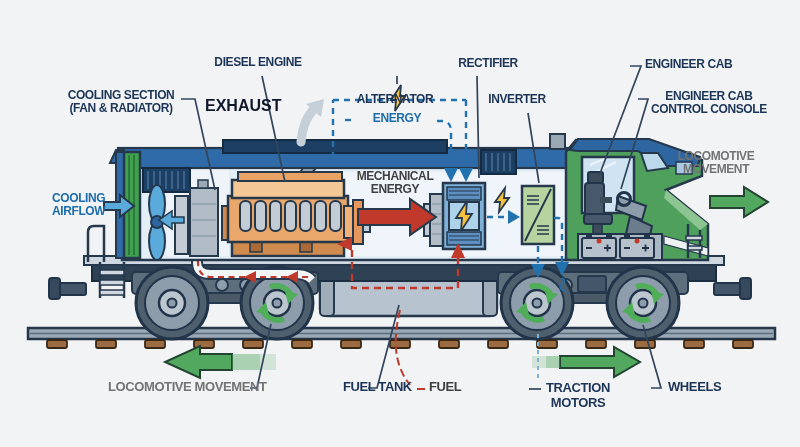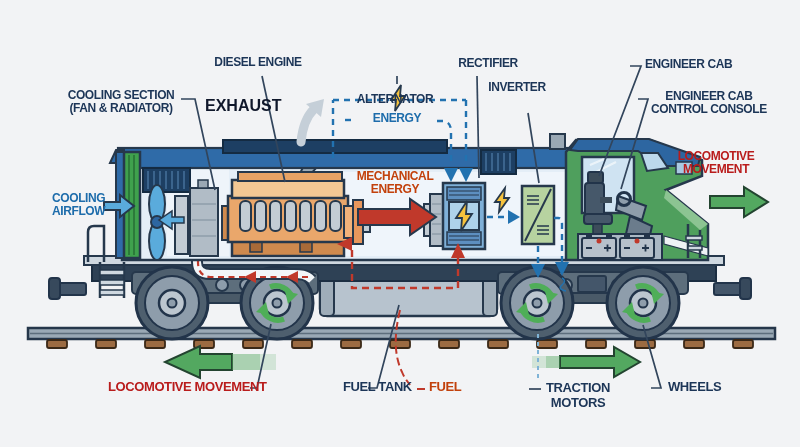--- a/index.html
+++ b/index.html
@@ -5,22 +5,22 @@
   html,body{margin:0;padding:0;background:#f2f3f5;}
   .stage{position:relative;width:800px;height:447px;overflow:hidden;background:#f2f3f5;
          font-family:"Liberation Sans","DejaVu Sans",sans-serif;}
   .stage svg{position:absolute;left:0;top:0;}
   .lbl{position:absolute;font-weight:700;font-size:12px;line-height:1.12;
        letter-spacing:-0.4px;color:#1c3557;white-space:nowrap;}
   .lbl span{display:block;text-align:center;}
   .center{text-align:center;}
   .right{text-align:right;}
   .blue{color:#1d6cab;}
-  .red{color:#c2410c;}
-  .green{color:#b91c1c;}
+  .red{color:#404040;}
+  .green{color:#737373;}
   .grey{color:#0f172a;font-size:16px;letter-spacing:0;}
   .big{font-size:13px;}
 </style>
 </head>
 <body>
 
 <div class="stage">
 
 <svg width="800" height="447" viewBox="0 0 800 447">
 
@@ -359,21 +359,21 @@
 </div>
 
 <div class="lbl center" style="left:325px;top:57px;width:140px;margin-top:36px;">
   <span>ALTERNATOR</span>
 </div>
 
 <div class="lbl center" style="left:430px;top:57px;width:116px;">
   <span>RECTIFIER</span>
 </div>
 
-<div class="lbl center" style="left:459px;top:81px;width:116px;">
+<div class="lbl center" style="left:459px;top:93px;width:116px;">
   <span>INVERTER</span>
 </div>
 
 <div class="lbl center blue" style="left:337px;top:112px;width:120px;">
   <span>ENERGY</span>
 </div>
 
 <div class="lbl center red" style="left:335px;top:170px;width:120px;">
   <span>MECHANICAL</span>
   <span>ENERGY</span>

